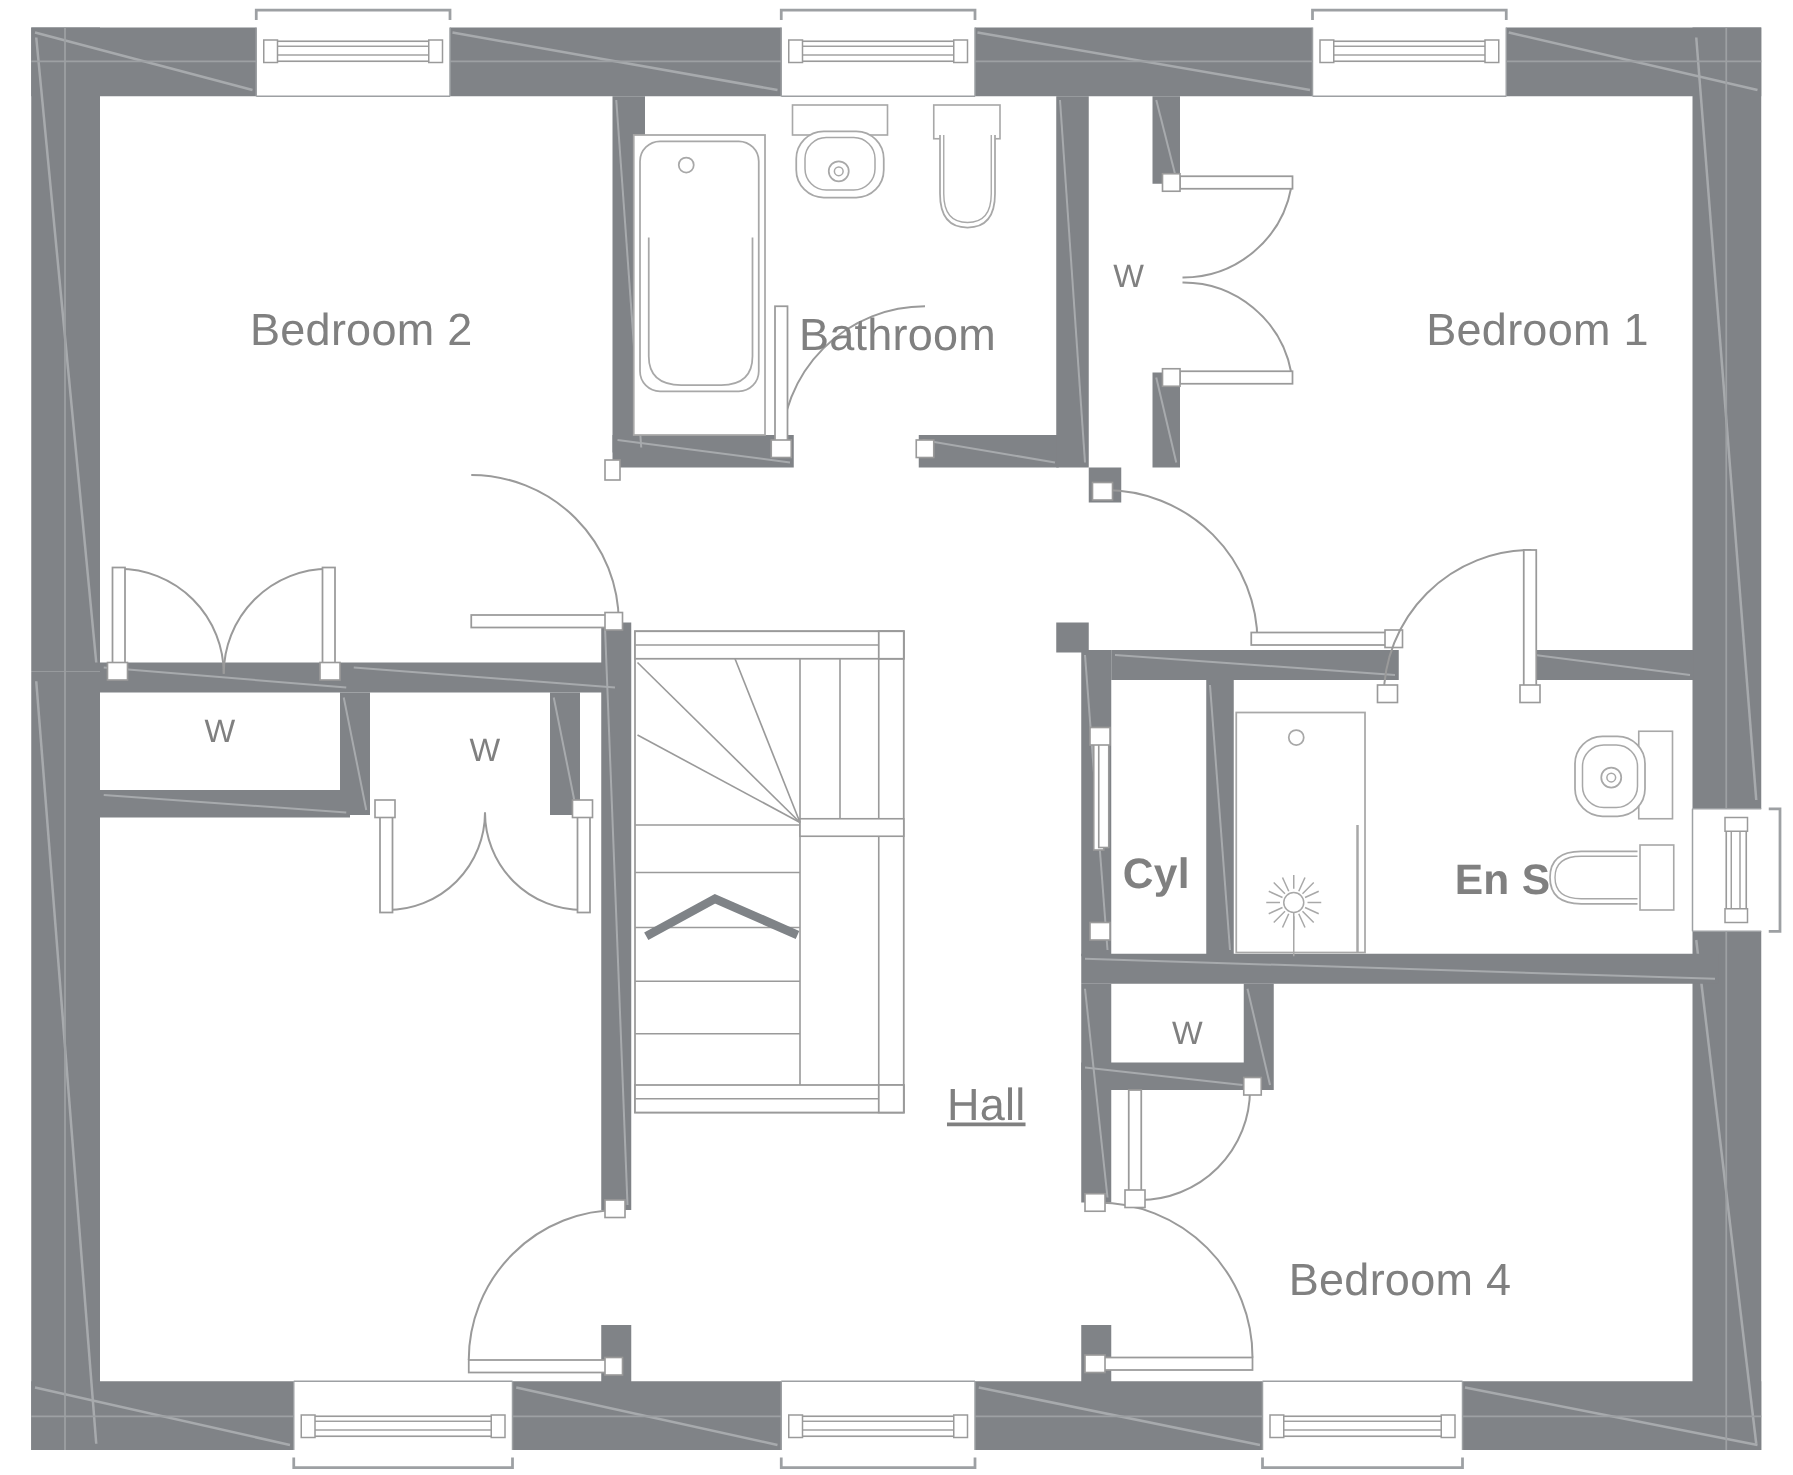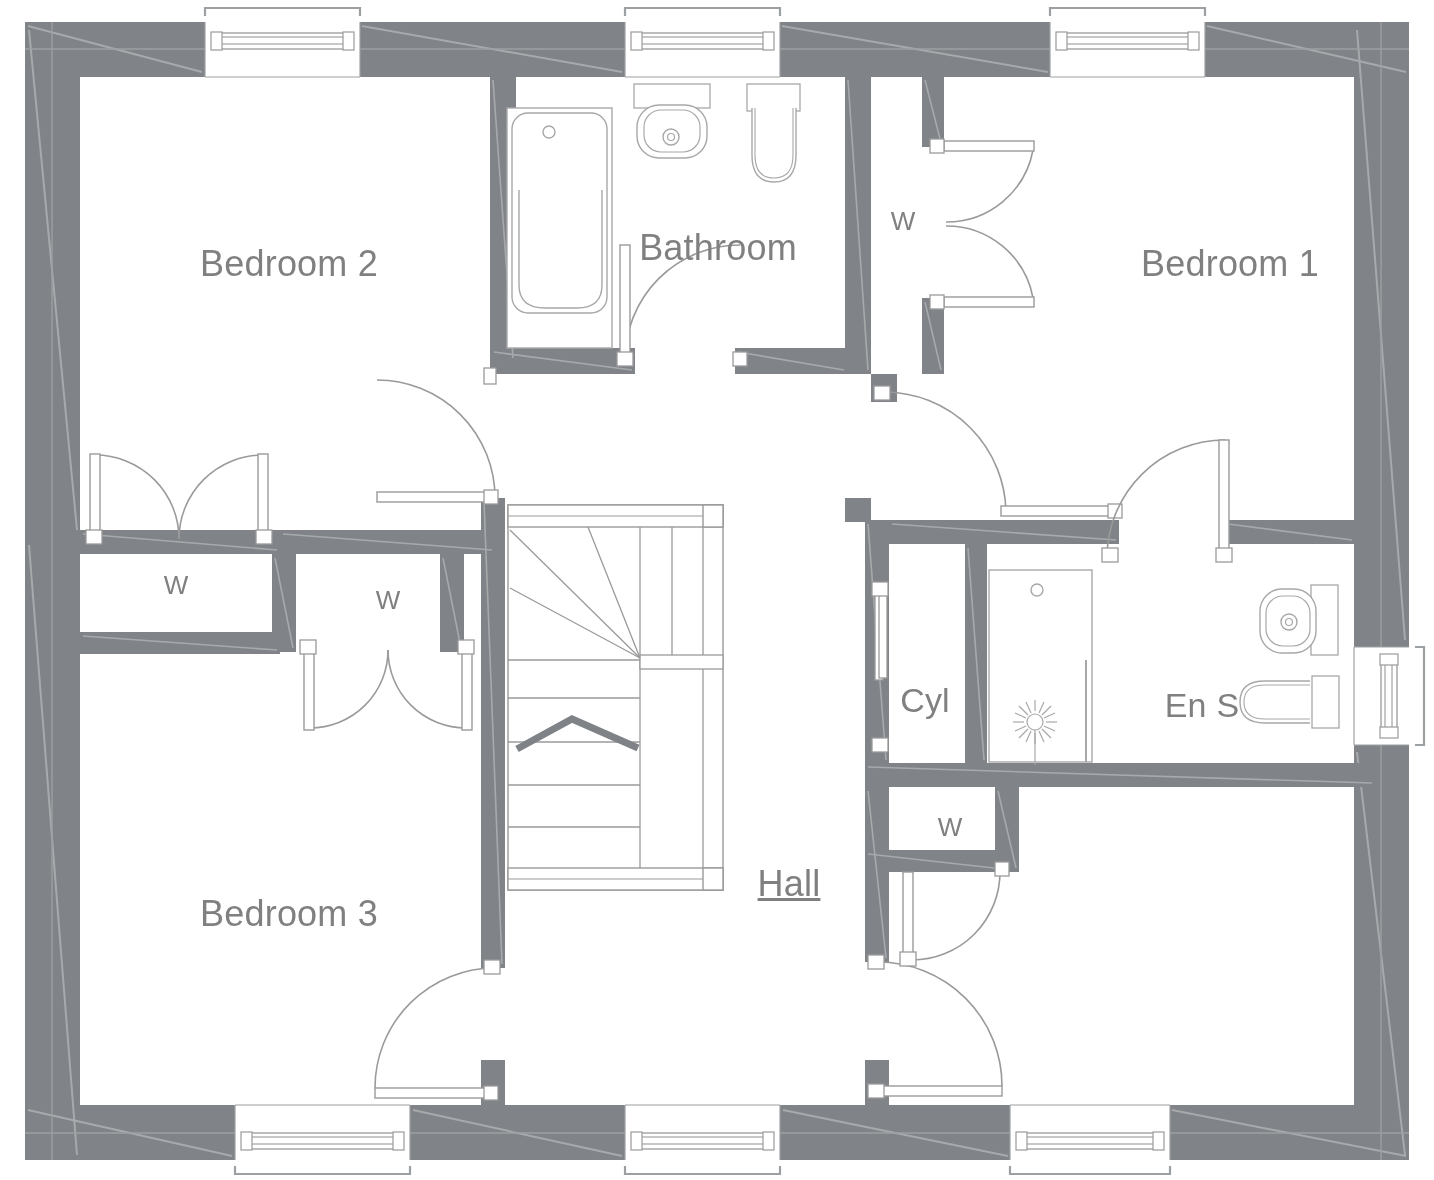--- a/index.html
+++ b/index.html
@@ -29,21 +29,21 @@
   .room-label {
     position: absolute;
     color: #808080;
     font-family: "Liberation Sans", sans-serif;
     font-weight: 400;
     white-space: nowrap;
     transform: translate(-50%, -50%);
     letter-spacing: 0.2px;
   }
   .room-label.big { font-size: 36px; }
-  .room-label.mid { font-size: 34px; }
+  .room-label.mid { font-size: 34px; font-weight: bold; }
   .room-label.small { font-size: 26px; }
 </style>
 </head>
 <body>
 
 <div id="floorplan-root">
 
   <svg id="plan" viewBox="0 0 1434 1180">
     <defs>
       <pattern id="wallhatch" width="200" height="200" patternUnits="userSpaceOnUse">
@@ -417,23 +417,23 @@
     </g>
 
     <g>
       <line x1="508" y1="516" x2="703" y2="516" stroke="#9a9a9a" stroke-width="1.1"></line>
       <line x1="508" y1="879" x2="703" y2="879" stroke="#9a9a9a" stroke-width="1.1"></line>
     </g>
 
   </svg>
 
   <div class="room-label big" style="left:289px; top:264px;text-align:center;">Bedroom 2</div>
-  <div class="room-label big" style="left:718px; top:248px;">Bathroom</div>
+  <div class="room-label big" style="left:718px; top:268px;">Bathroom</div>
   <div class="room-label big" style="left:1230px; top:264px;">Bedroom 1</div>
-  <div class="room-label big" style="left:289px; top:914px;">Bedroom 3</div>
+  <div class="room-label big" style="left:1120px; top:1024px;">Bedroom 4</div>
   <div class="room-label big" style="left:789px; top:884px;text-decoration:underline;">Hall</div>
   <div class="room-label mid" style="left:925px; top:700px;">Cyl</div>
   <div class="room-label mid" style="left:1202px; top:705px;">En S</div>
 
   <div class="room-label small" style="left:903px; top:221px;">W</div>
   <div class="room-label small" style="left:176px; top:585px;">W</div>
   <div class="room-label small" style="left:388px; top:600px;">W</div>
   <div class="room-label small" style="left:950px; top:827px;">W</div>
 
 </div>

